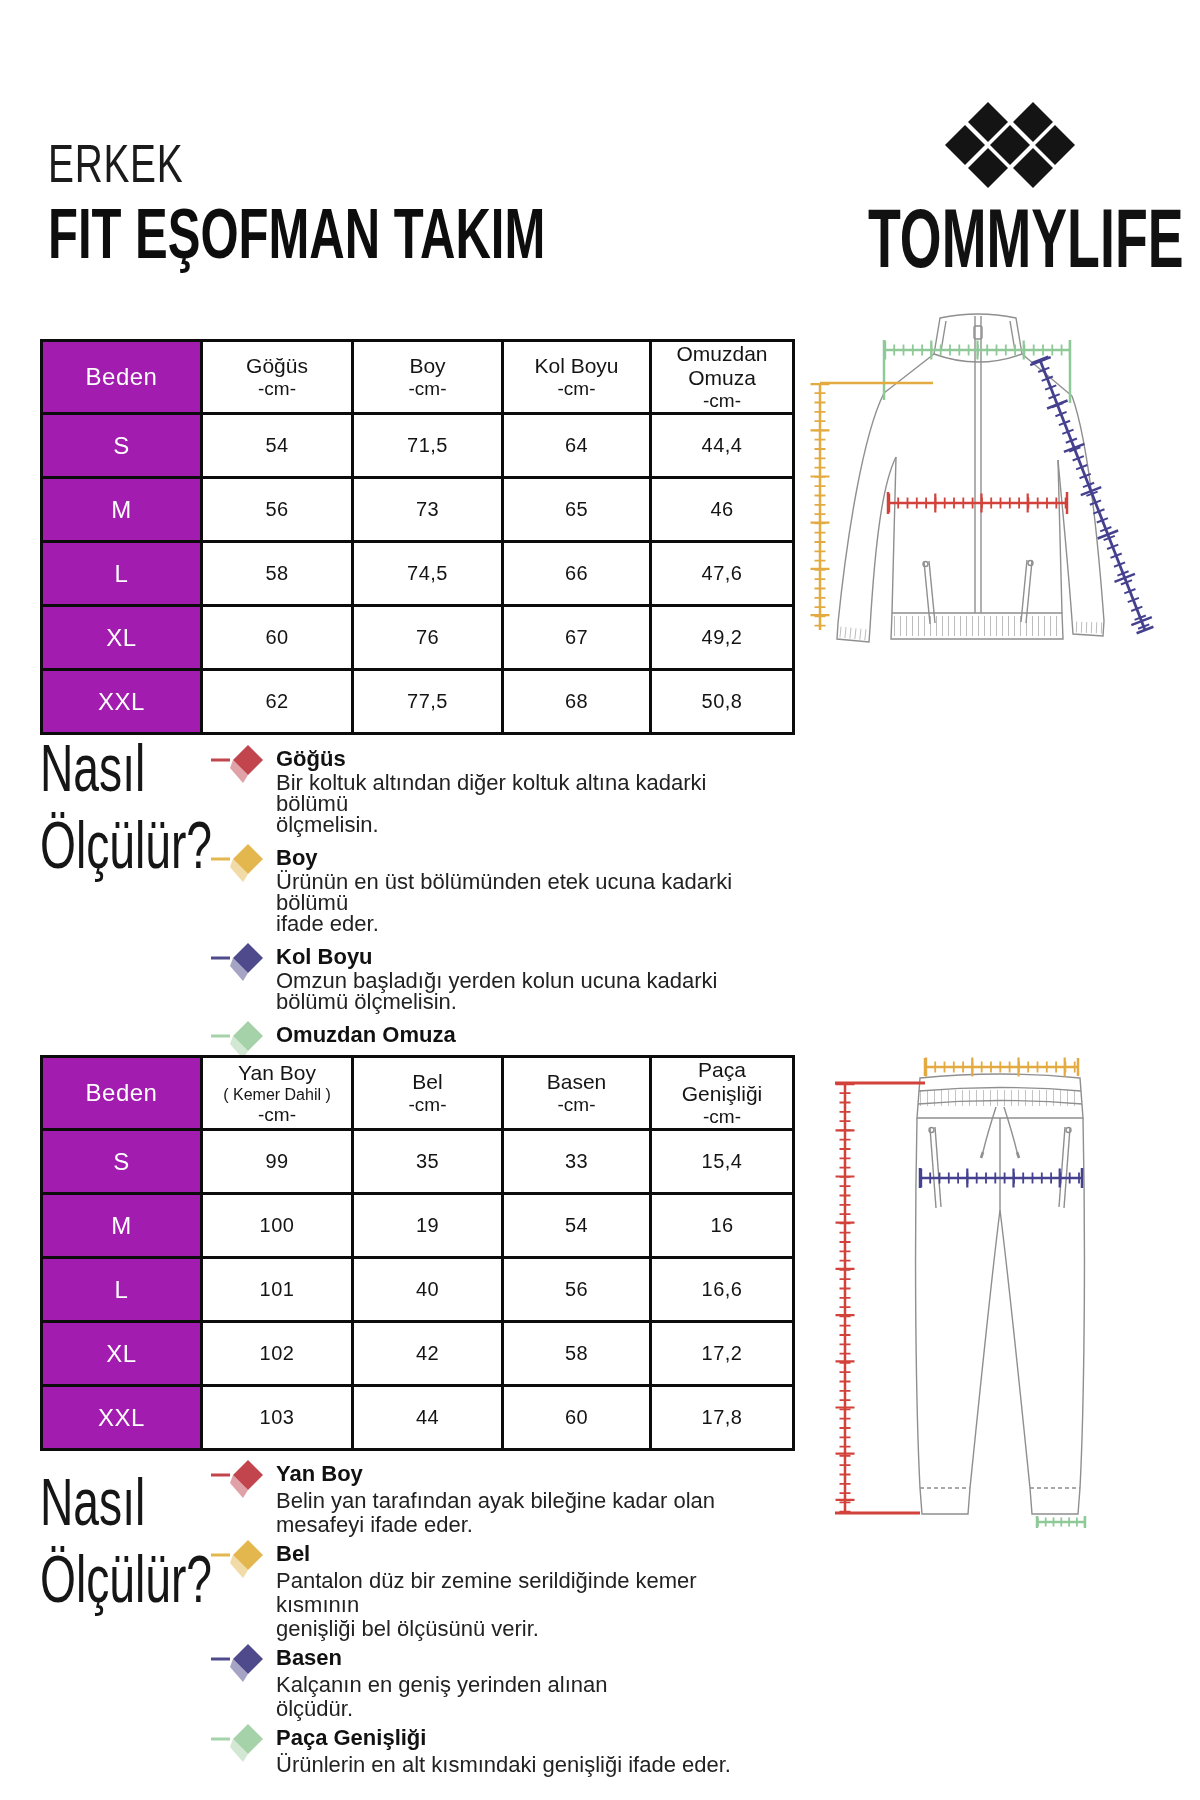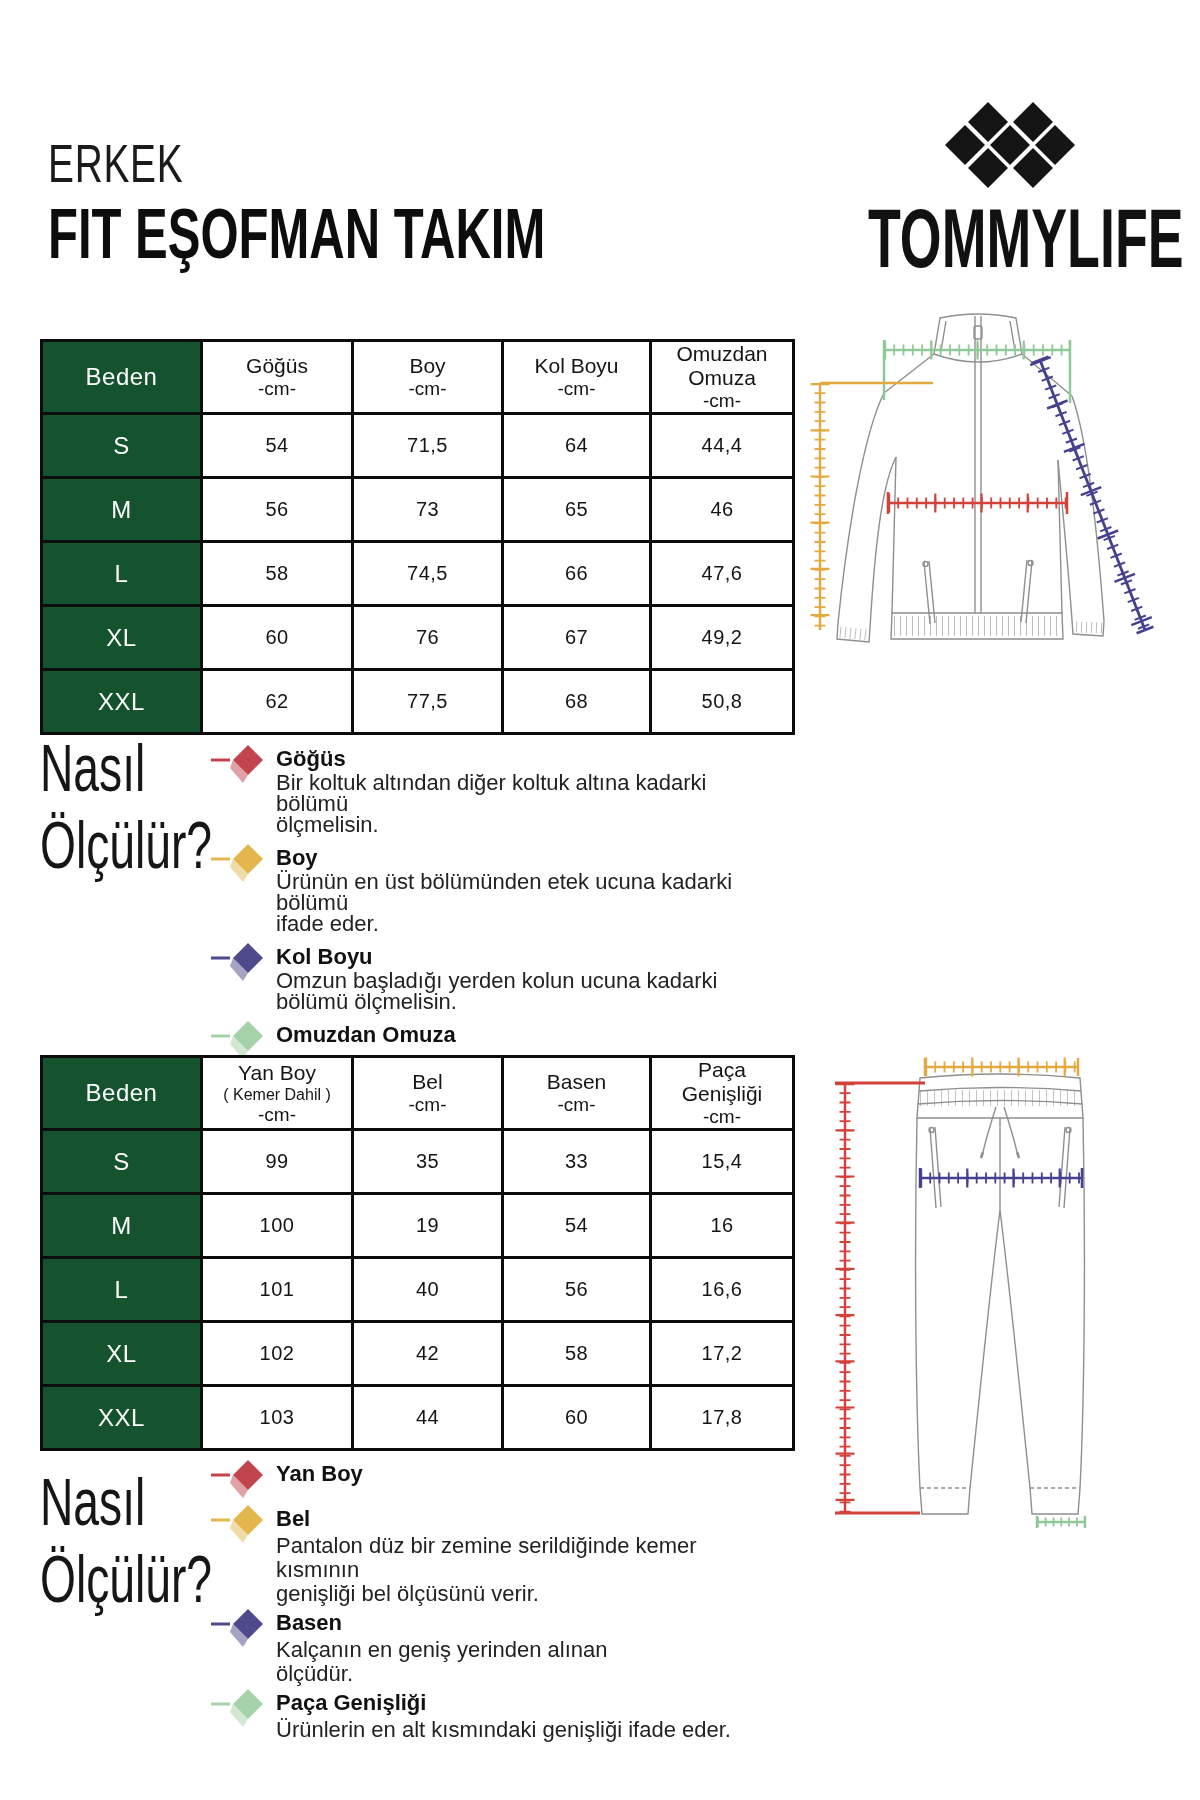--- a/index.html
+++ b/index.html
@@ -12,21 +12,21 @@
 
   
   .title-light{left:48px;top:132px;font-size:54px;font-weight:400;letter-spacing:1px;transform:scaleX(.72);color:#1b1b1b}
   .title-bold{left:48px;top:194px;font-size:70px;font-weight:700;letter-spacing:0;transform:scaleX(.70);color:#0d0d0d}
   .brand-name{left:868px;top:190px;font-size:84px;font-weight:700;transform:scaleX(.64);color:#111}
   .measure-title{font-size:66px;line-height:77px;font-weight:400;transform:scaleX(.70);transform-origin:0 0;color:#161616;white-space:nowrap}
 
   
   table.size-table{border-collapse:collapse;table-layout:fixed}
   .size-table th,.size-table td{border:3px solid #0c0c0c;padding:0;text-align:center;vertical-align:middle;font-weight:400;background:#fff}
-  .size-table td.c-size,.size-table th.c-size{background:#14532d;color:#ffffff;font-size:24px;letter-spacing:.5px}
+  .size-table td.c-size,.size-table th.c-size{background:#a21caf;color:#ffffff;font-size:24px;letter-spacing:.5px}
   .size-table td{font-size:20px;letter-spacing:.5px;color:#141414}
   .size-table th{font-size:21px}
   .h-label{display:block;max-width:112px;margin:0 auto;line-height:24px}
   .h-sub{display:block;font-size:16px;line-height:19px}
   .h-unit{display:block;font-size:19px;line-height:22px}
 
   
   .legend{display:flex;flex-direction:column}
   .legend-item{display:flex;gap:10px;margin-bottom:10px}
   .legend-icon{width:56px;height:46px;flex:0 0 56px;margin-top:-5px}
@@ -393,20 +393,22 @@
 
 <div class="abs legend legend-b" style="left:210px;top:1461px">
   <div class="legend-item">
     <svg class="legend-icon" viewBox="0 0 56 46">
       <line x1="1" y1="19" x2="20" y2="19" stroke-width="3" stroke="#c2454e"></line>
       <polygon points="23,19 38,34 33,42 20,27" opacity="0.5" fill="#c2454e"></polygon>
       <polygon points="38,4 53,19 38,34 23,19" fill="#c2454e"></polygon>
     </svg>
     <div class="legend-text">
       <div class="legend-title">Yan Boy</div>
+      <div class="legend-desc">Belin yan tarafından ayak bileğine kadar olan
+mesafeyi ifade eder.</div>
     </div>
   </div>
   <div class="legend-item">
     <svg class="legend-icon" viewBox="0 0 56 46">
       <line x1="1" y1="19" x2="20" y2="19" stroke-width="3" stroke="#e3b74d"></line>
       <polygon points="23,19 38,34 33,42 20,27" opacity="0.5" fill="#e3b74d"></polygon>
       <polygon points="38,4 53,19 38,34 23,19" fill="#e3b74d"></polygon>
     </svg>
     <div class="legend-text">
       <div class="legend-title">Bel</div>

